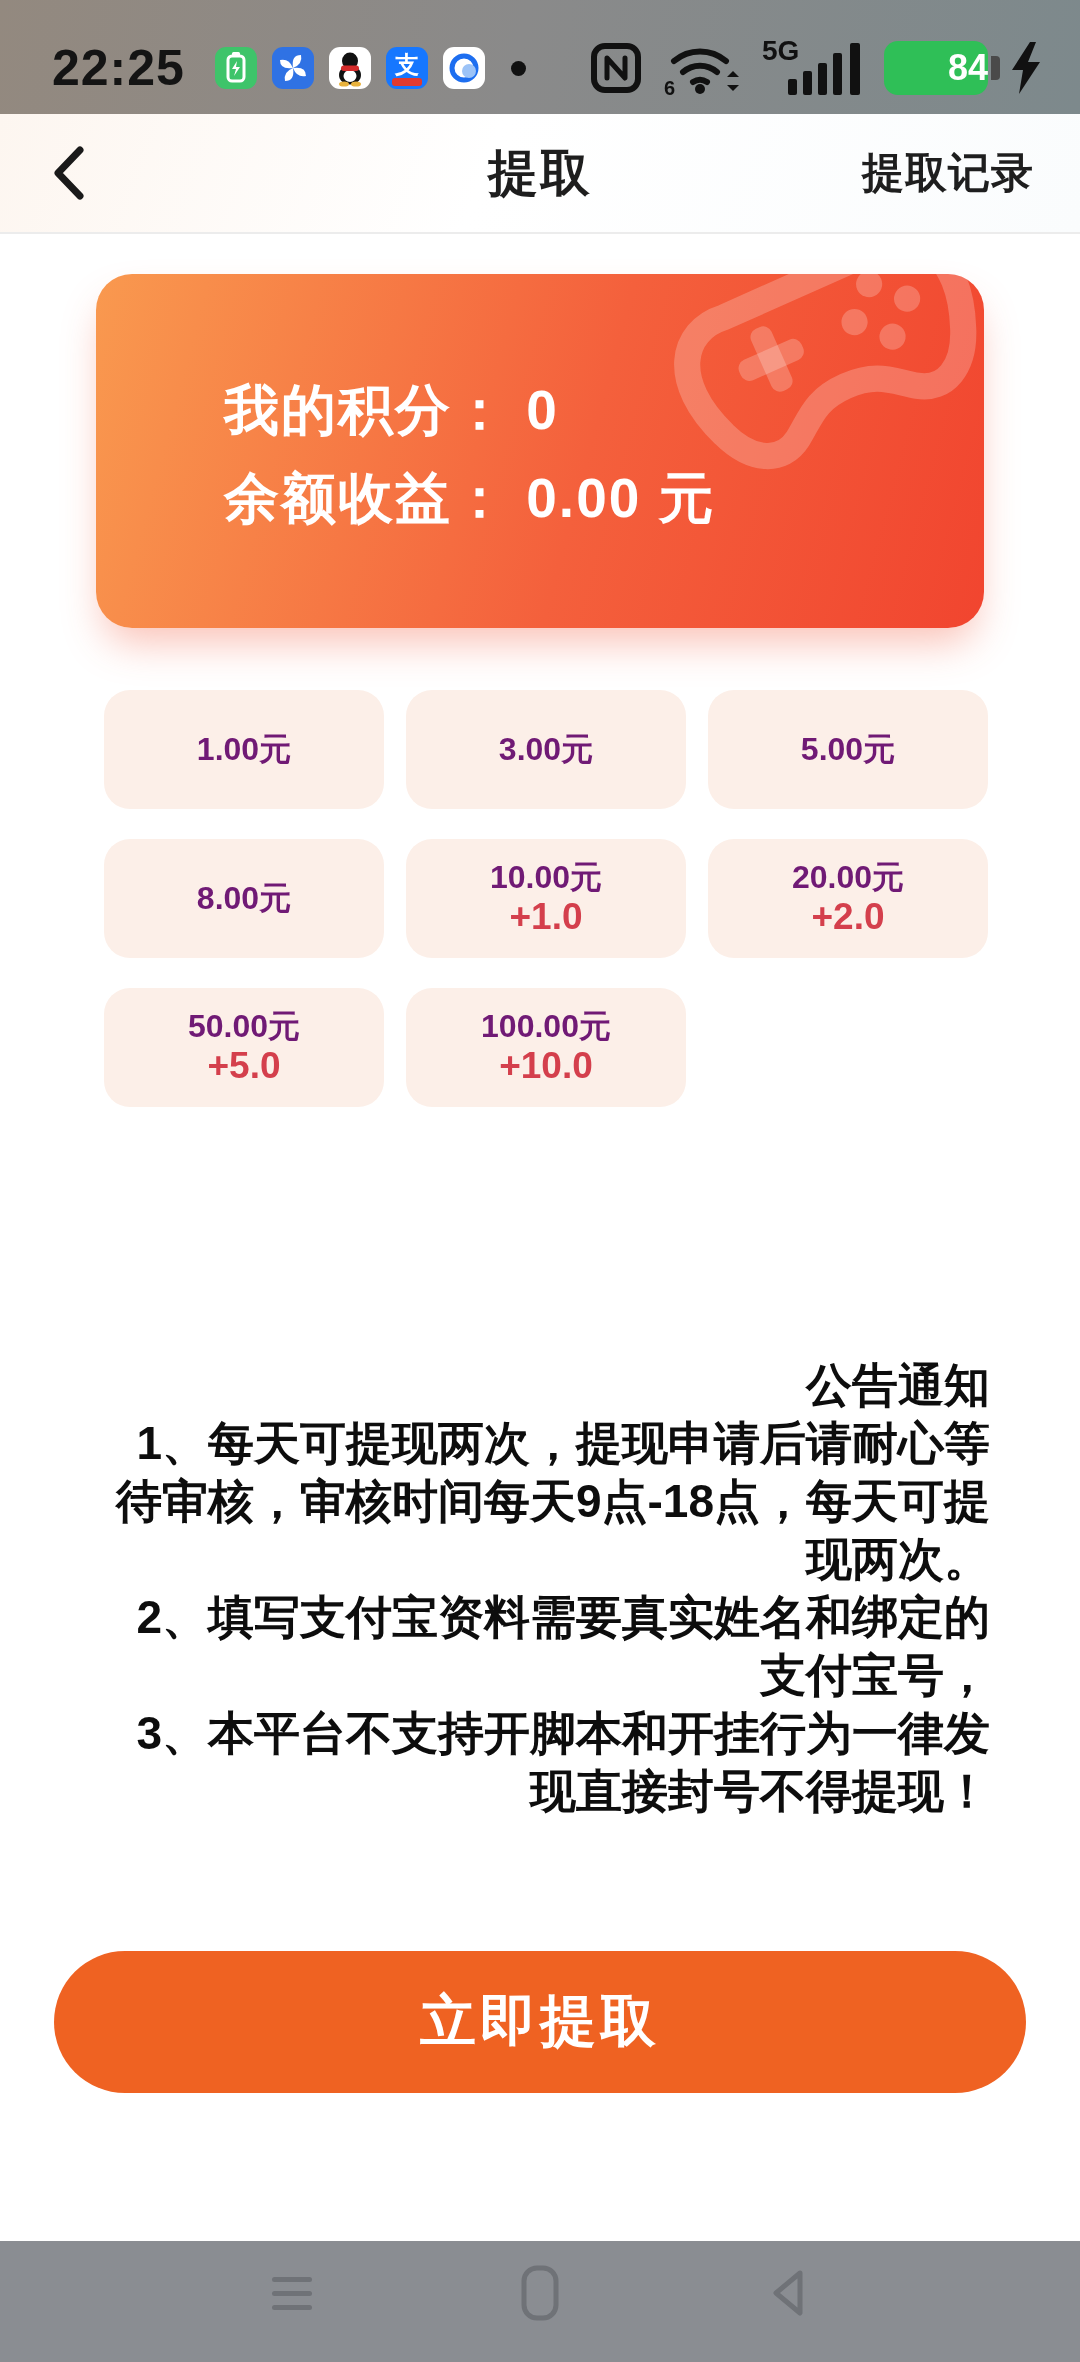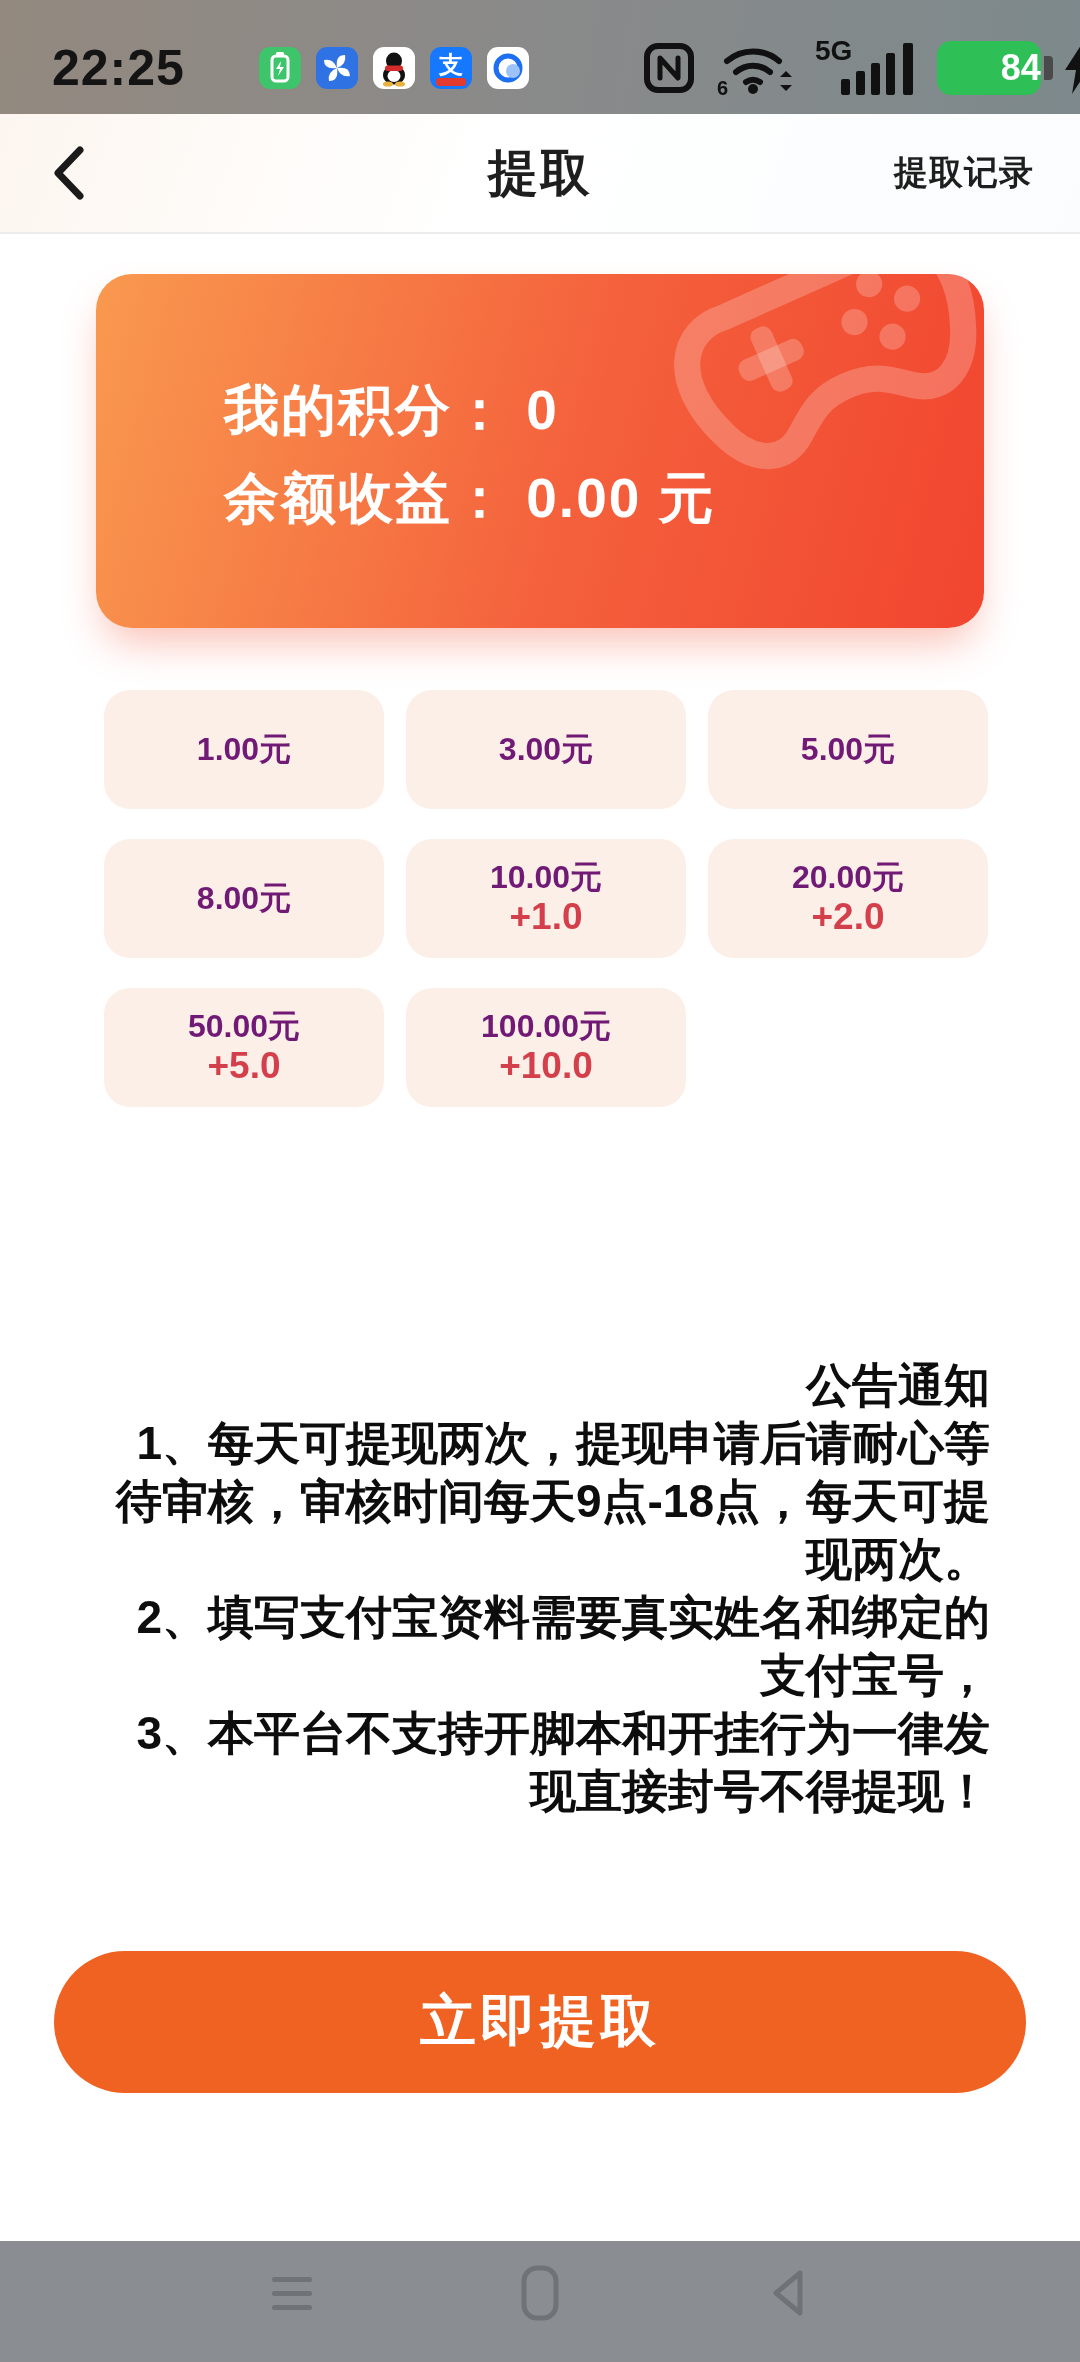--- a/index.html
+++ b/index.html
@@ -7,21 +7,20 @@
     position:relative;width:1080px;height:2362px;margin:0 auto;
     background:#ffffff;overflow:hidden;
     font-family:"Liberation Sans","DejaVu Sans",sans-serif;
   }
   
   .status-bar{
     position:absolute;top:0;left:0;width:1080px;height:114px;
     background:linear-gradient(100deg,#93897f 0%,#8a8a8a 48%,#7d898c 100%);
     display:flex;align-items:center;box-sizing:border-box;
     padding:22px 34px 0 52px;
-    gap:44px;
   }
   .sb-time{font-size:50px;font-weight:700;color:#141414;letter-spacing:1px;}
   .sb-apps{display:flex;align-items:center;gap:15px;margin-left:30px;}
   .app-chip{width:42px;height:42px;border-radius:11px;position:relative;overflow:hidden;flex:none;}
   .chip-green{background:#3ec46a;}
   .chip-blue{background:#2f72e4;}
   .chip-white{background:#ffffff;}
   .chip-alipay{background:#1677ff;}
   .sb-dot{width:15px;height:15px;border-radius:50%;background:#111;margin-left:26px;}
   .sb-right{margin-left:auto;display:flex;align-items:center;gap:18px;}
@@ -34,21 +33,21 @@
   .battery-nub{position:absolute;right:-12px;top:15px;width:9px;height:24px;background:#4a4a4a;border-radius:0 4px 4px 0;}
   
   .nav-bar{
     position:absolute;top:114px;left:0;width:1080px;height:120px;box-sizing:border-box;
     background:linear-gradient(110deg,#fdf6f0 0%,#ffffff 45%,#fafcfd 100%);
     border-bottom:2px solid #ececec;
     display:flex;align-items:center;padding:0 46px;
   }
   .nav-title{position:absolute;left:50%;transform:translateX(-50%);
     font-size:50px;font-weight:700;color:#1e1e1e;letter-spacing:2px;}
-  .nav-history{margin-left:auto;font-size:34px;font-weight:600;color:#1e1e1e;letter-spacing:1px;cursor:pointer;font-family:Liberation Serif, serif;}
+  .nav-history{margin-left:auto;font-size:42px;font-weight:600;color:#1e1e1e;letter-spacing:1px;cursor:pointer;font-family:Liberation Serif, serif;}
   .back-btn{width:46px;height:62px;cursor:pointer;}
   
   .points-card{
     position:absolute;left:96px;top:274px;width:888px;height:354px;border-radius:36px;
     background:linear-gradient(105deg,#f9994f 0%,#f4603c 55%,#f1452f 100%);
     overflow:hidden;box-shadow:0 22px 40px -8px rgba(243,93,63,.38);
   }
   .points-text{position:absolute;left:128px;top:92px;color:#ffffff;font-size:55px;font-weight:700;line-height:88px;letter-spacing:2px;}
   .gamepad{position:absolute;right:-18px;top:-44px;width:340px;height:250px;transform:rotate(-24deg);}
   

